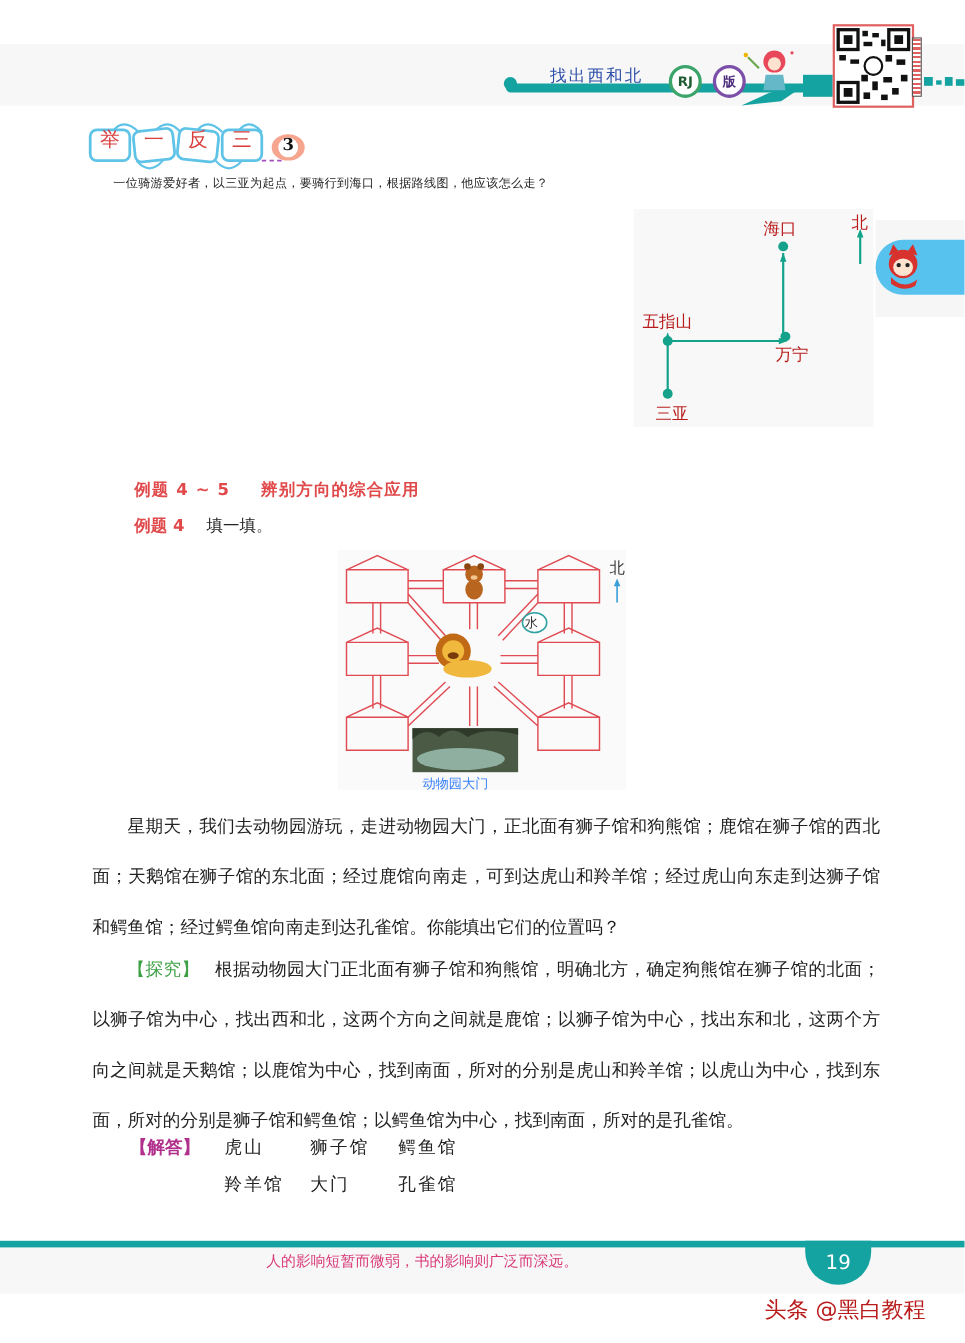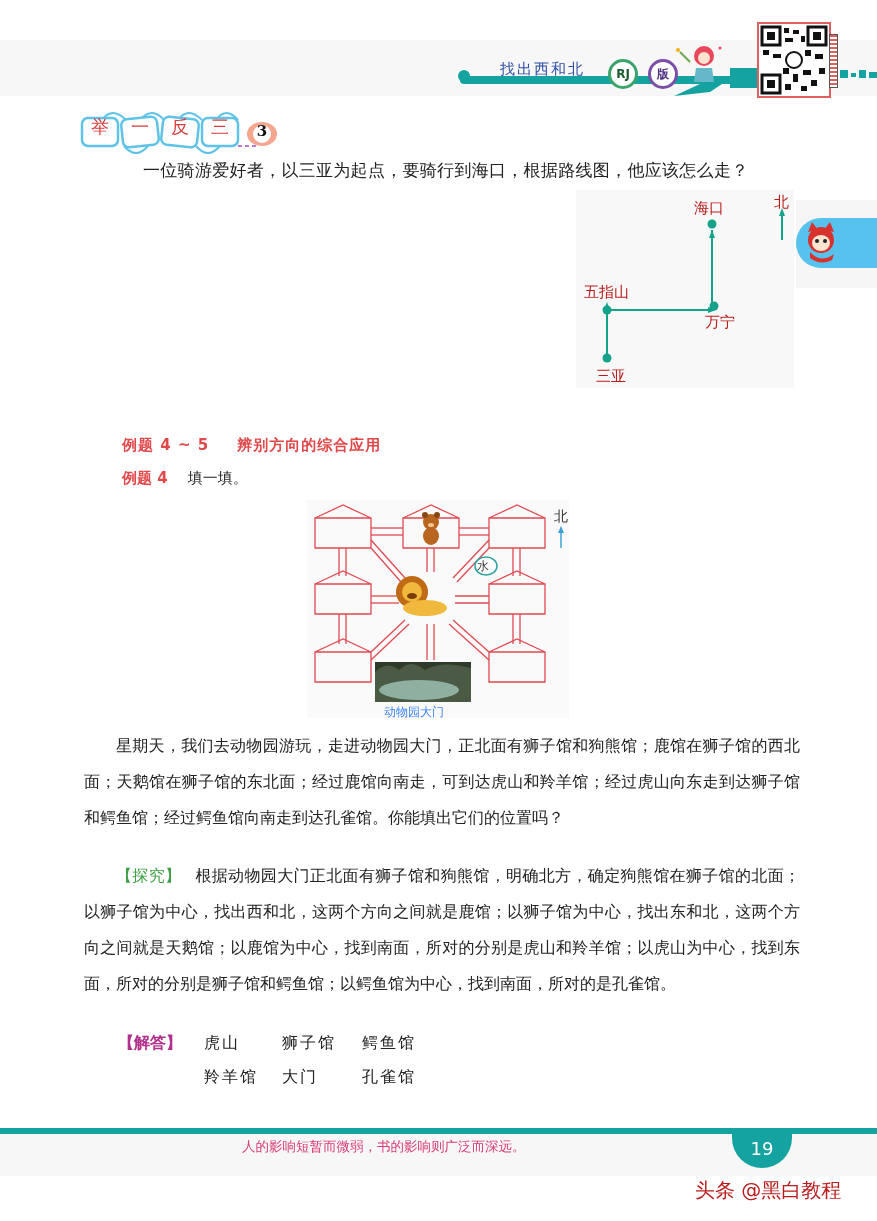--- a/index.html
+++ b/index.html
@@ -19,35 +19,35 @@
   .badge-rj { left:608px; top:59px; border-color:#3aa46a; color:#1f5c34; }
   .badge-ban { left:648px; top:59px; border-color:#7b4fa8; color:#4a2a7a; }
   .girl { left:670px; top:40px; width:60px; height:60px; }
   .teal-block { left:730px; top:68px; width:30px; height:20px; background:#14a3a0; }
   .qr { left:757px; top:22px; width:70px; height:72px; border:2px solid #e06060; background:#fff; }
   .qr-side { left:829px; top:34px; width:7px; height:52px; border:1px solid #555; background:repeating-linear-gradient(#e06060 0 2px,#fff 2px 4px); }
   .deco { left:840px; top:68px; width:37px; height:12px; }
 
   
   .jyfs { left:78px; top:106px; width:210px; height:50px; }
-  .q-text { left:103px; top:159px; font-size:17px; letter-spacing:0.3px;margin-left:40px; }
+  .q-text { left:103px; top:159px; font-size:11px; letter-spacing:0.3px; }
   
   .route-panel { left:576px; top:190px; width:218px; height:198px; background:#f8f8f8; }
   .side-tab { left:796px; top:218px; width:81px; height:50px; background:#58c2ee; border-radius:25px 0 0 25px; }
   .side-tab-bg { left:796px; top:200px; width:81px; height:88px; background:#f6f6f6; }
   .map-label { font-size:15px; color:#b91c1c; }
   
   .ex-heading { left:122px; top:436px; font-family:"DejaVu Sans",sans-serif; font-weight:bold; font-size:15px; color:#e0484a; letter-spacing:1px; }
   .ex4 { left:122px; top:469px; font-size:15px; }
   .ex4 .lbl { font-family:"DejaVu Sans",sans-serif; font-weight:bold; color:#e0484a; margin-right:20px; }
   
   .zoo-panel { left:307px; top:500px; width:262px; height:218px; background:#fafafa; }
   .zoo-north { left:554px; top:508px; }
   
-  .para { left:84px; width:716px; font-size:16px; line-height:36px; text-align:justify; }
+  .para { left:84px; width:716px; font-size:16px; line-height:46px; text-align:justify; }
   .para p { margin:0; text-indent:32px; }
   .para1 { top:728px; }
   .para2 { top:858px; }
   .explore-tag { color:#3ea044; font-family:"DejaVu Sans",sans-serif; margin-right:14px; }
   .answer { left:118px; top:1026px; font-size:16px; line-height:34px; }
   .answer-tag { color:#b0308c; font-family:"DejaVu Sans",sans-serif; font-weight:bold; position:absolute; left:0; top:0; }
   .answer-row { margin-left:86px; word-spacing:0; }
   .answer-row span { display:inline-block; margin-right:20px; letter-spacing:2px; }
   
   .footer-band { left:0; top:1130px; width:877px; height:46px; background:#f7f7f7; }

